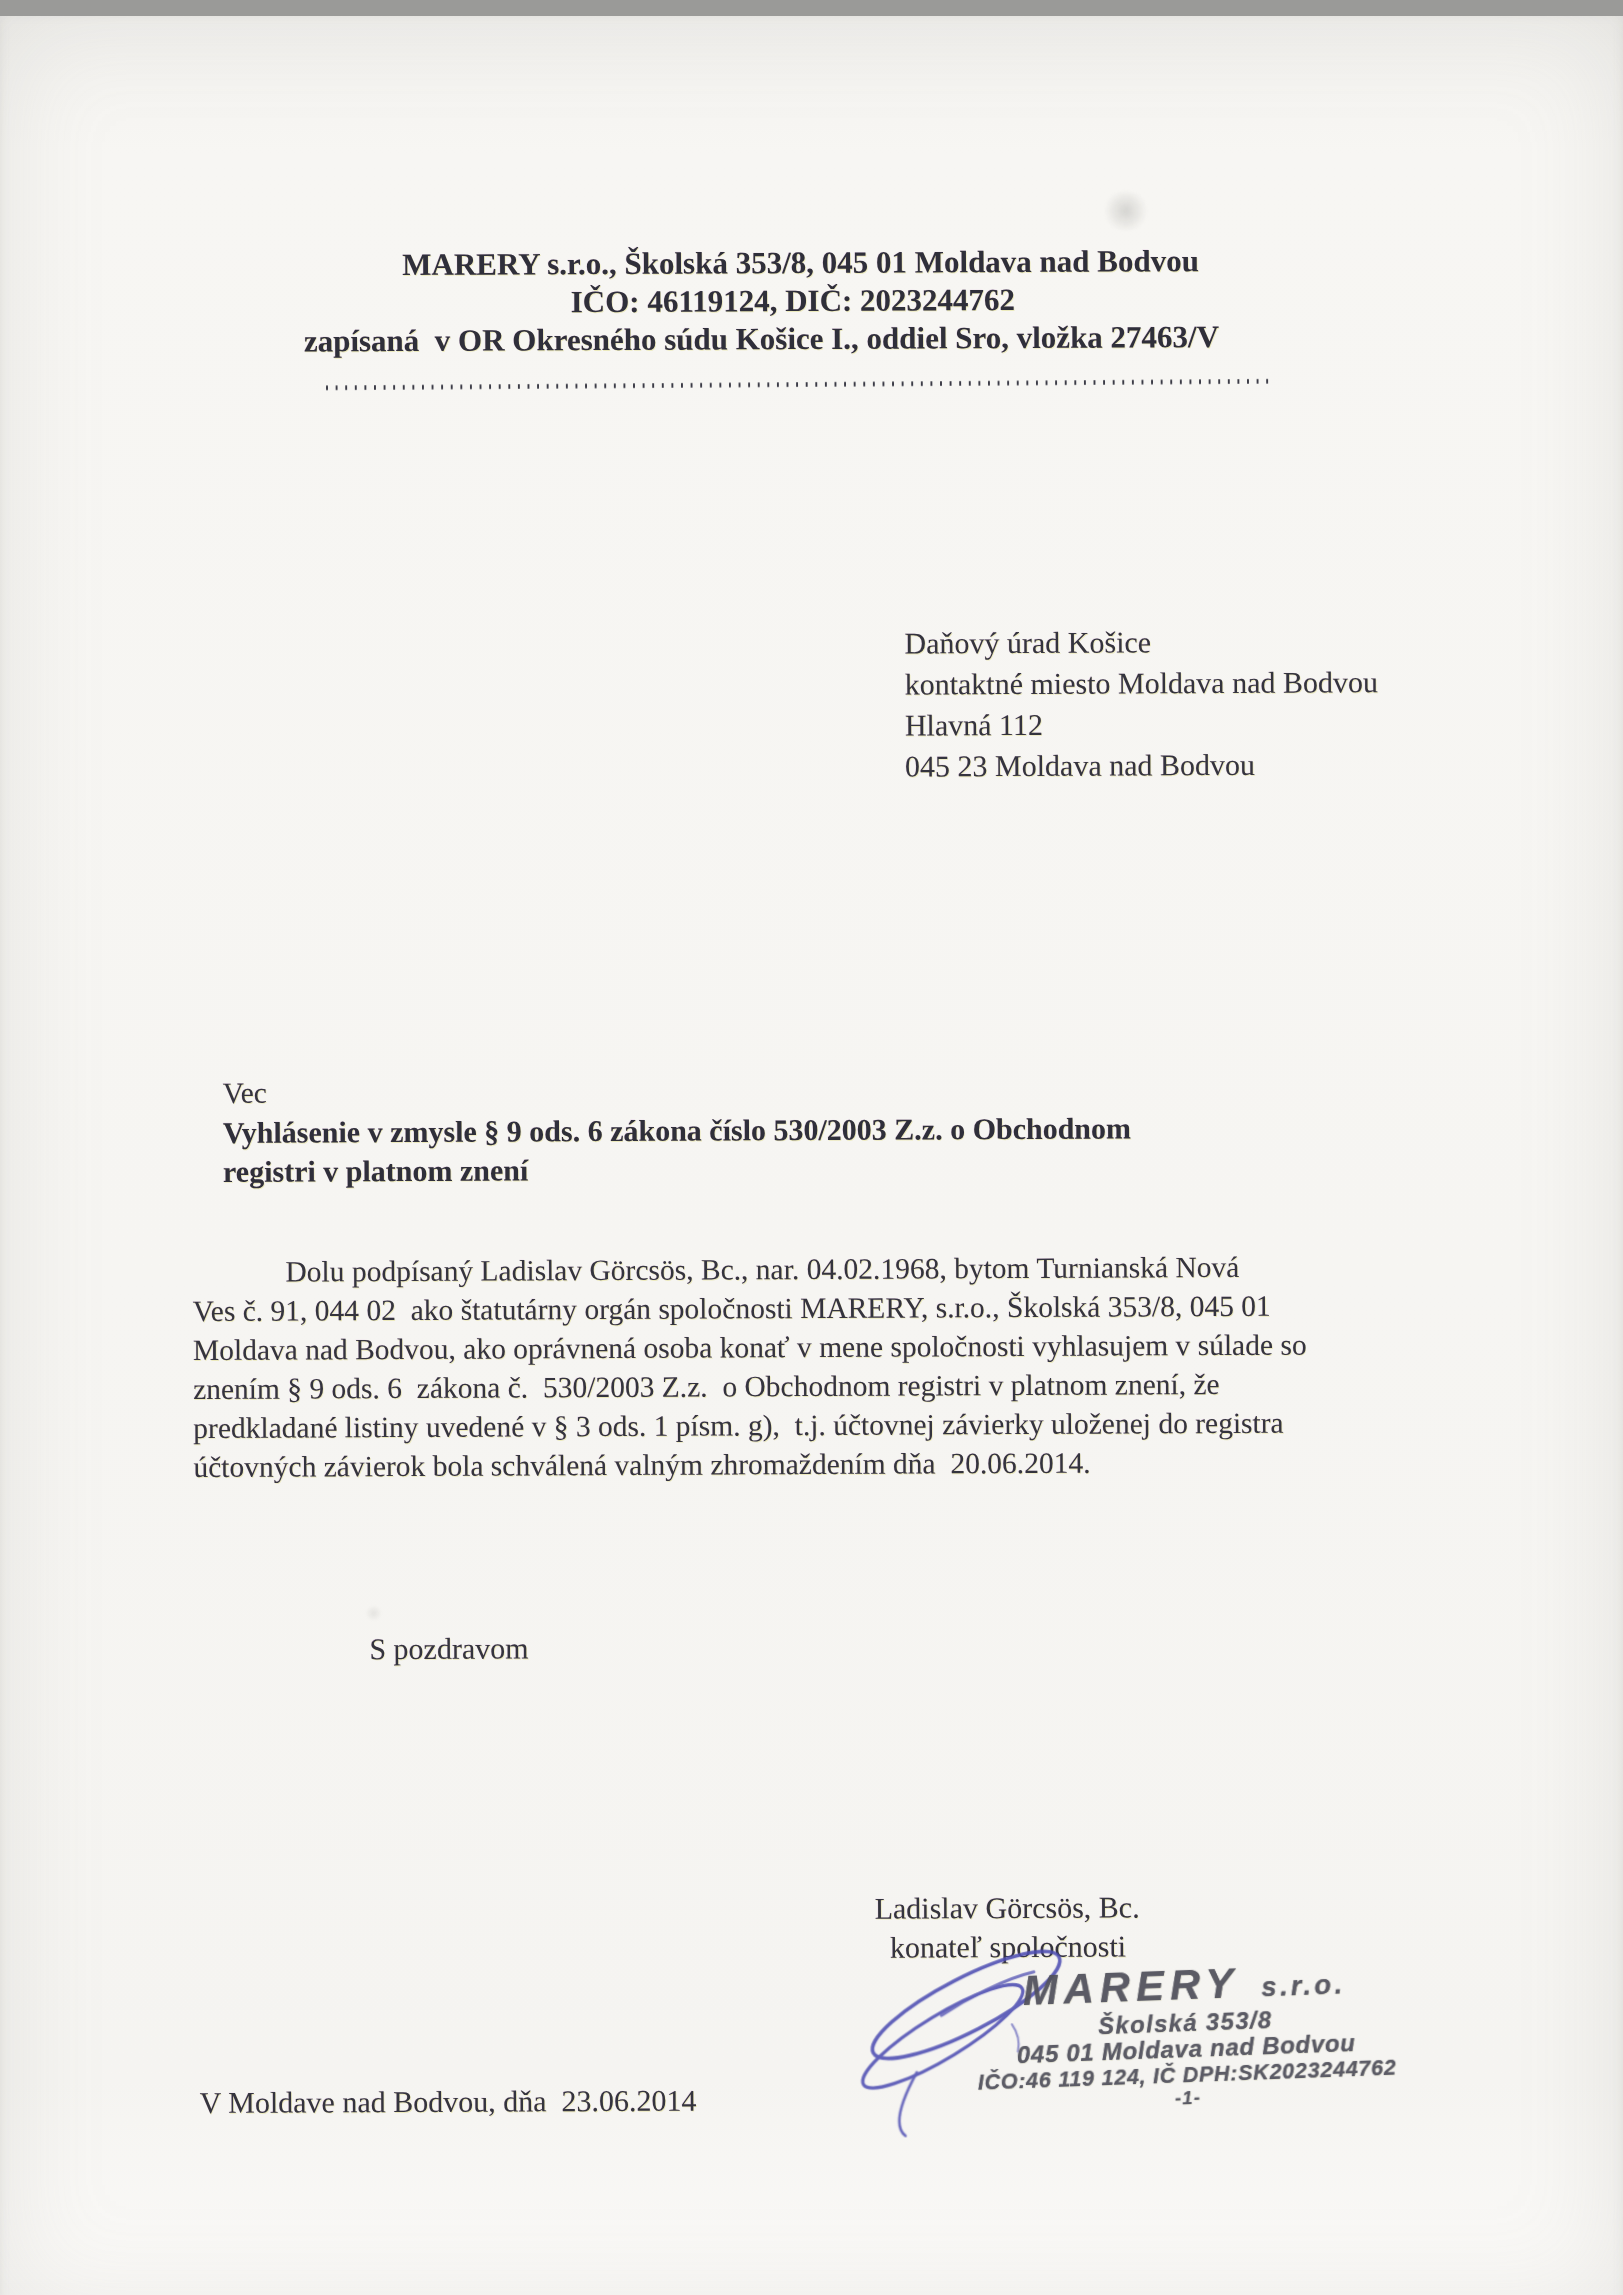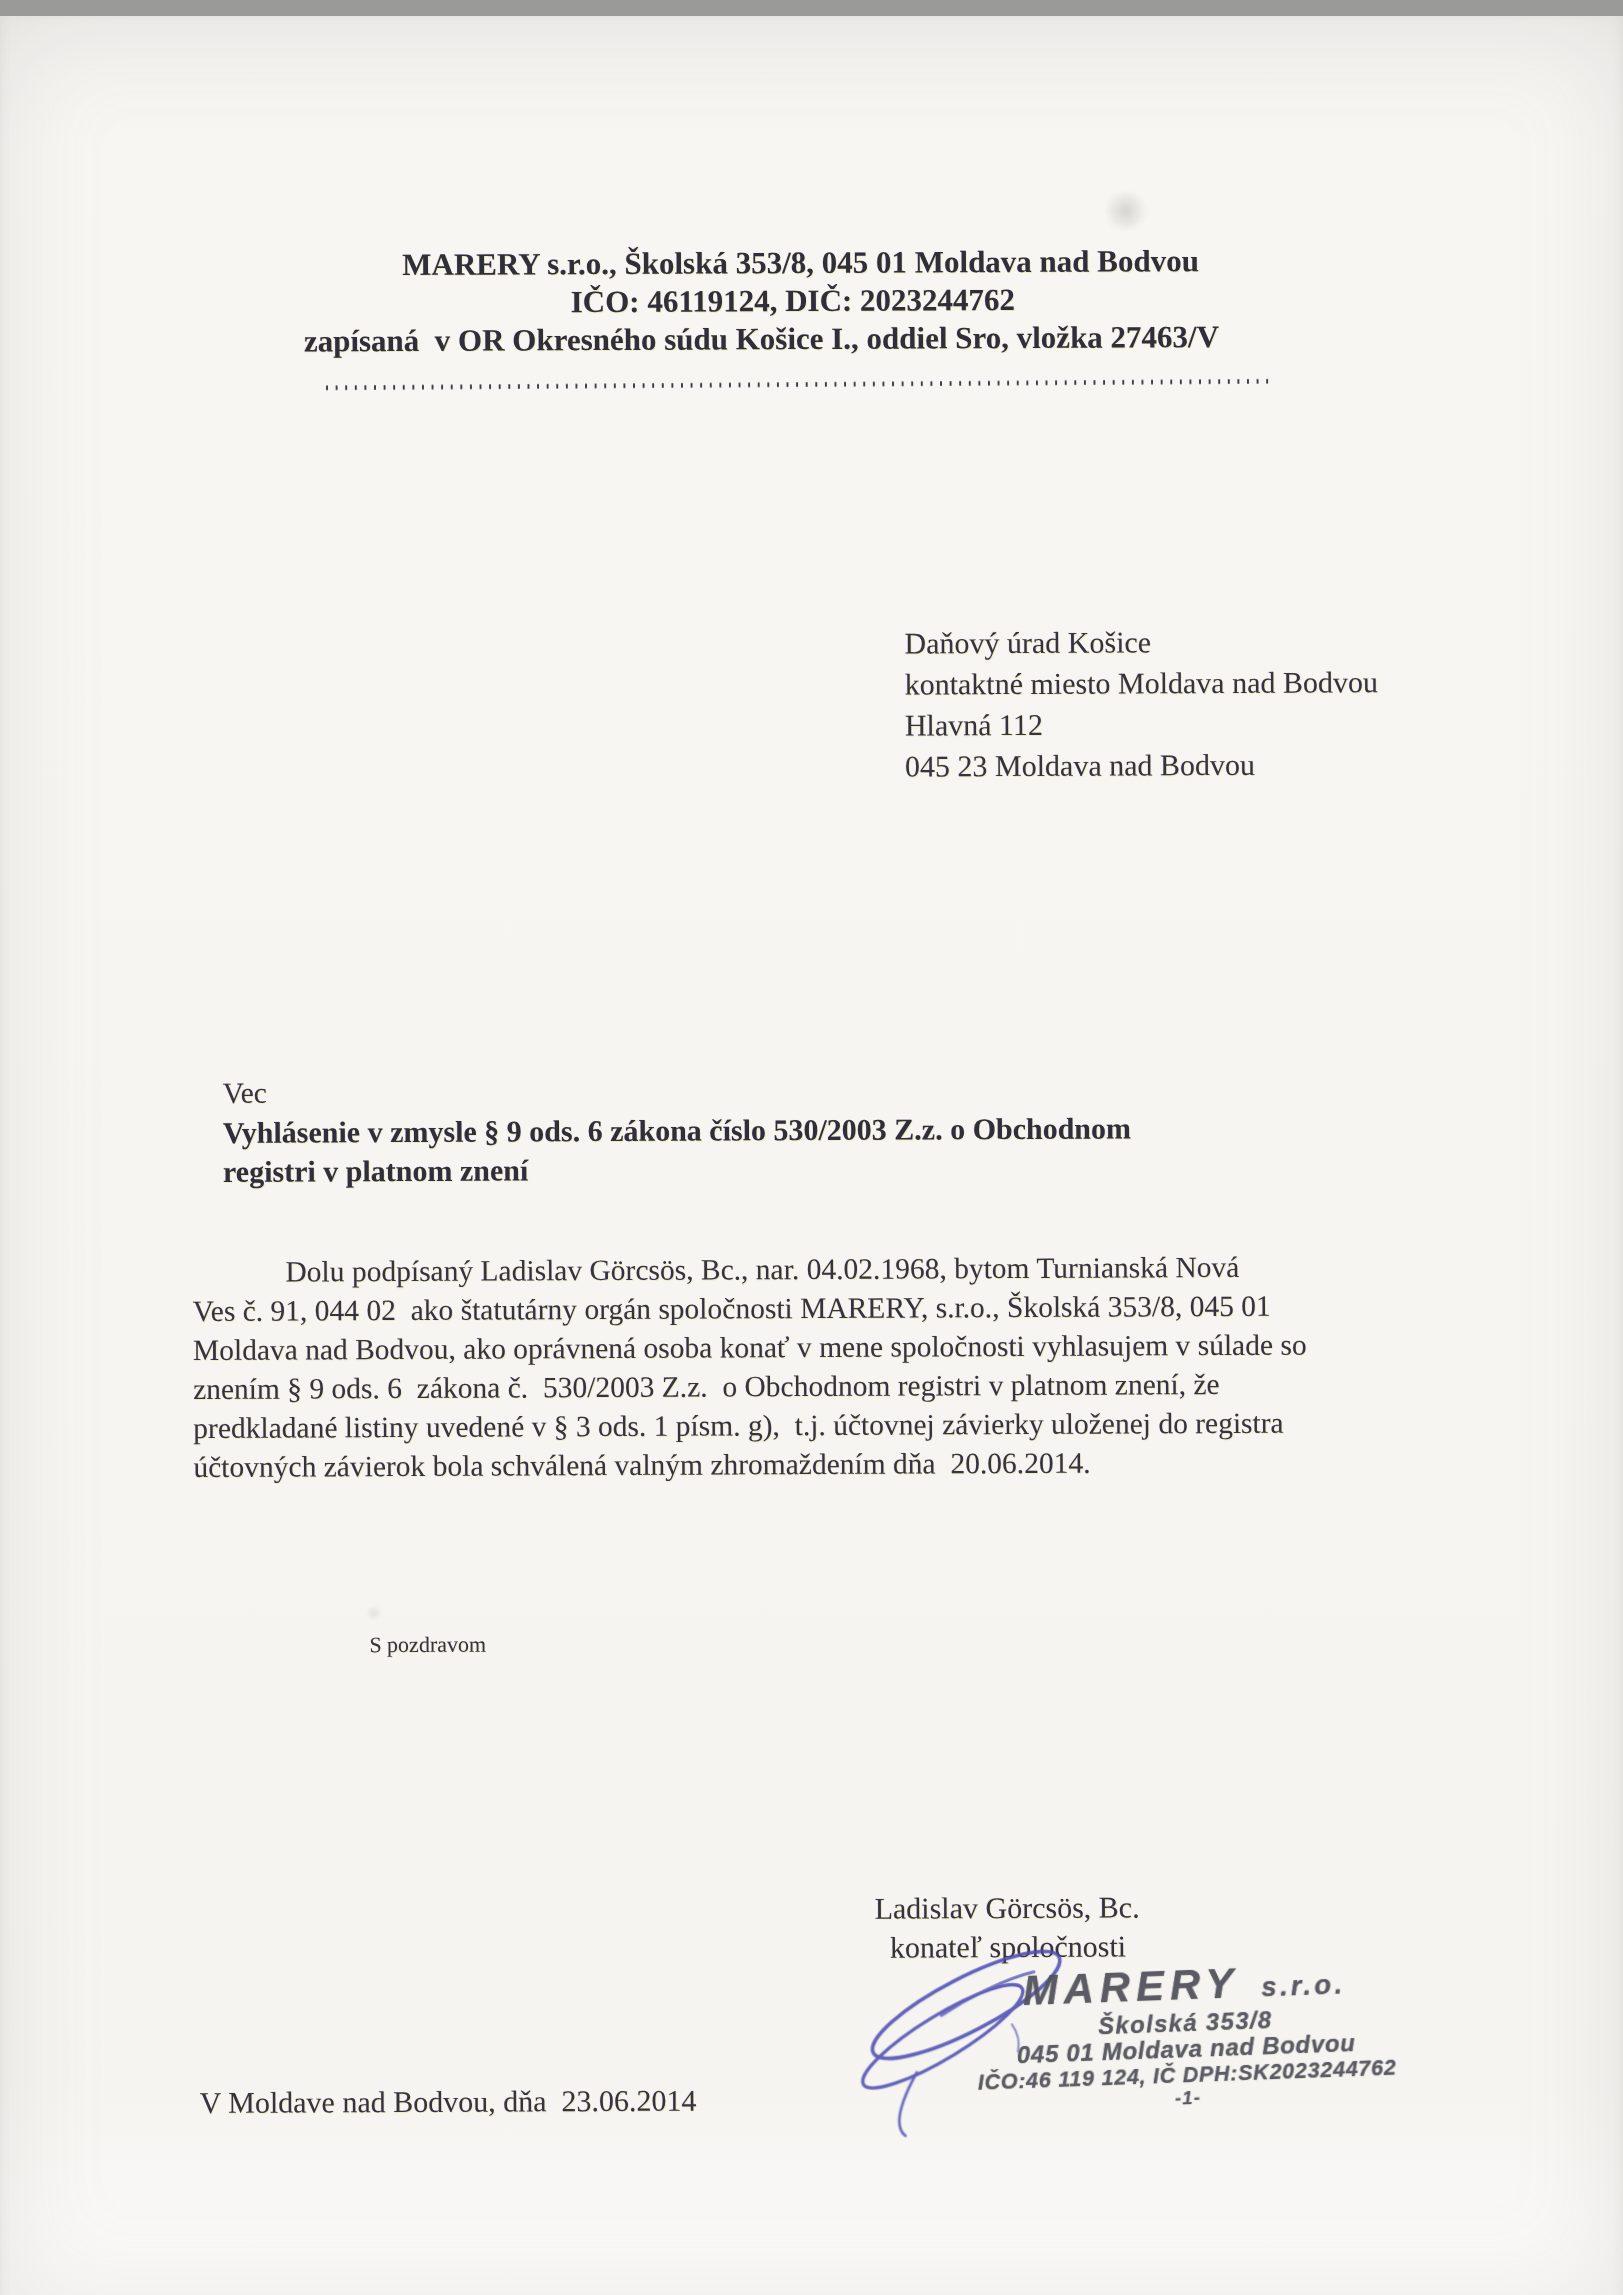--- a/index.html
+++ b/index.html
@@ -47,21 +47,21 @@
     font-size:29.5px;line-height:39px;
   }
   .subject .subject-title{font-weight:bold;font-size:30px;color:#2f2f3a;}
   .bodytext{
     position:absolute;left:192px;top:1234px;width:1257px;
     font-size:29.5px;line-height:39px;
   }
   .bodytext .first{text-indent:93px;}
   .closing{
     position:absolute;left:367px;top:1614px;
-    font-size:22px;
+    font-size:30px;
     font-family:Liberation Serif, serif;
   }
   .signatory{
     position:absolute;left:871px;top:1873px;
     font-size:30px;line-height:39px;
   }
   .signatory .role{padding-left:15px;}
   .signature-svg{
     position:absolute;left:839px;top:1923px;width:242px;height:209px;
     pointer-events:none;

